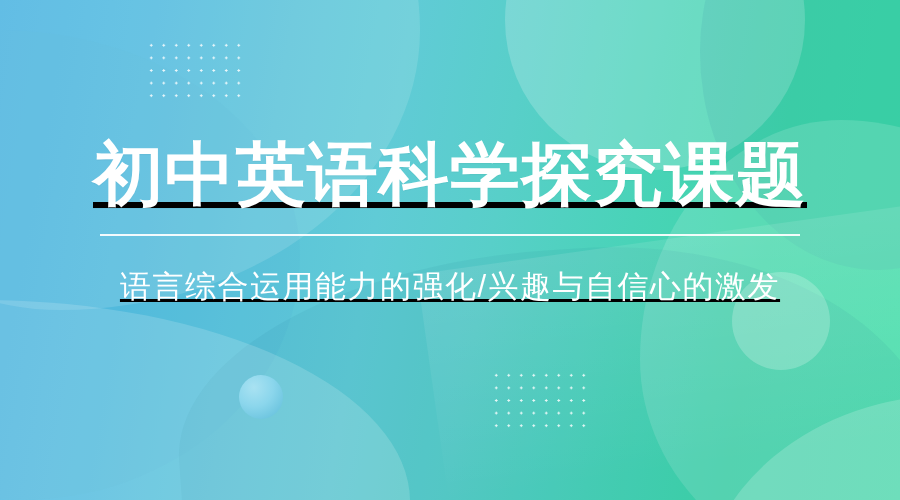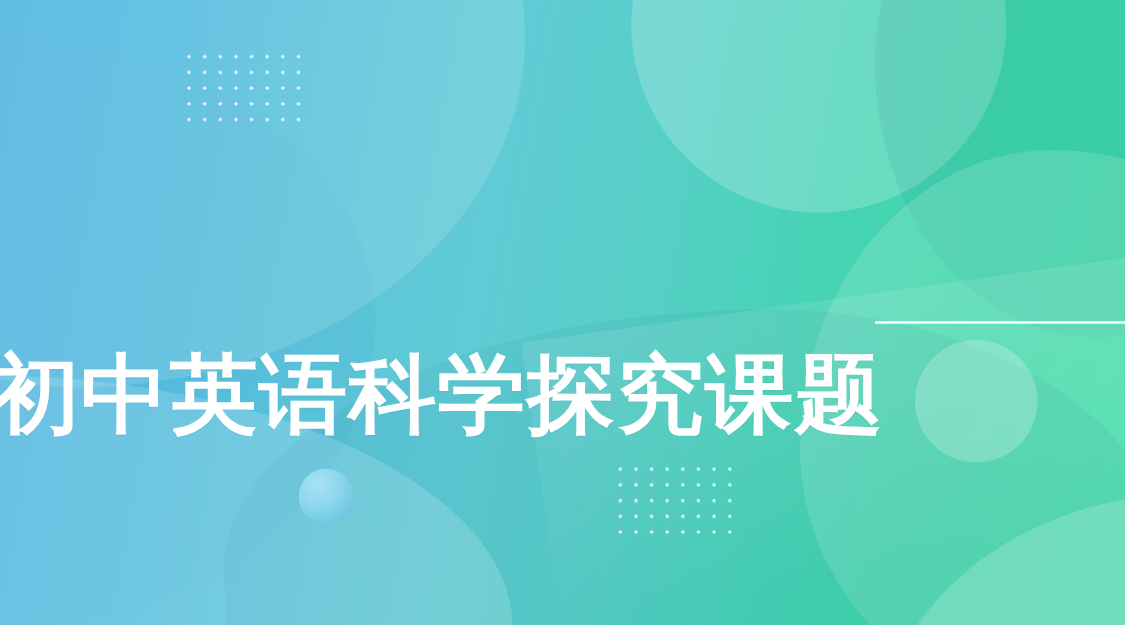--- a/index.html
+++ b/index.html
@@ -169,23 +169,24 @@
     top: 368px;
     width: 100px;
     height: 67px;
   }
 
   
   .content {
     position: absolute;
     inset: 0;
     display: flex;
-    flex-direction: row;
+    flex-direction: column;
     align-items: center;
     justify-content: flex-start;
+    text-decoration: underline;
   }
   .title {
     margin-top: 132px;
     color: #ffffff;
     font-size: 69px;
     line-height: 86px;
     font-weight: 900;
     letter-spacing: 1px;
     white-space: nowrap;
     text-shadow: 0 1px 1px rgba(0,0,0,0.04);
@@ -226,15 +227,16 @@
 
   <div class="circle-large"></div>
   <div class="sphere-small"></div>
 
   <div class="dot-grid dots-top"></div>
   <div class="dot-grid dots-bottom"></div>
 
   <div class="content">
     <div class="title">初中英语科学探究课题</div>
     <div class="divider"></div>
+    <div class="subtitle">语言综合运用能力的强化/兴趣与自信心的激发</div>
   </div>
 
 </div>
 
 </body></html>

